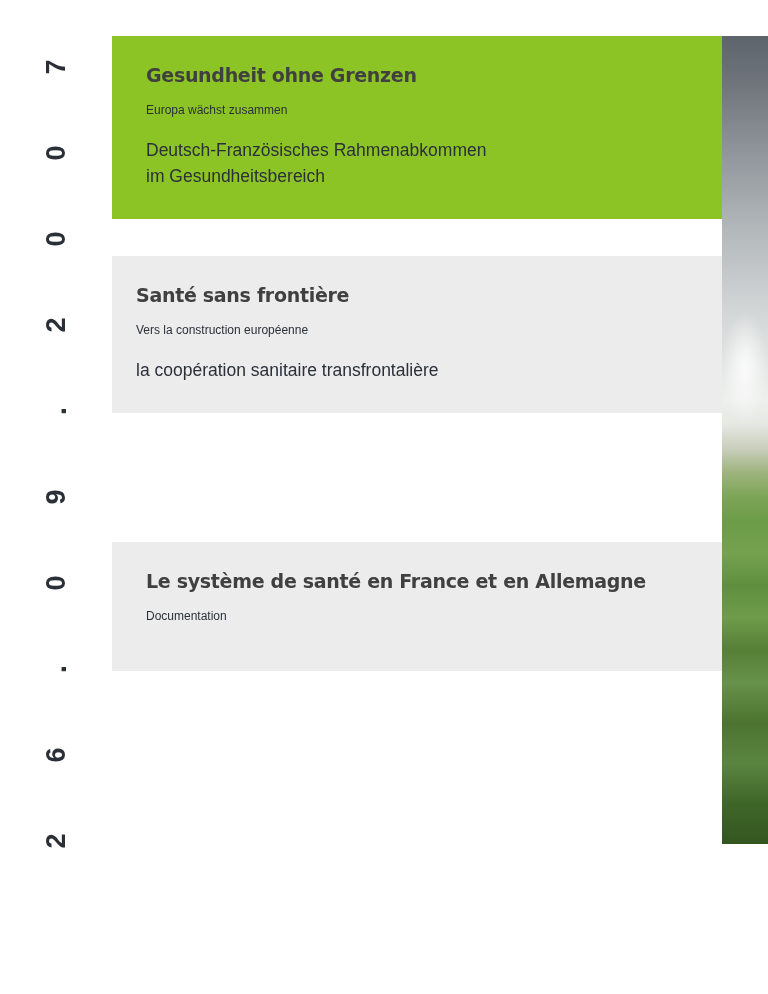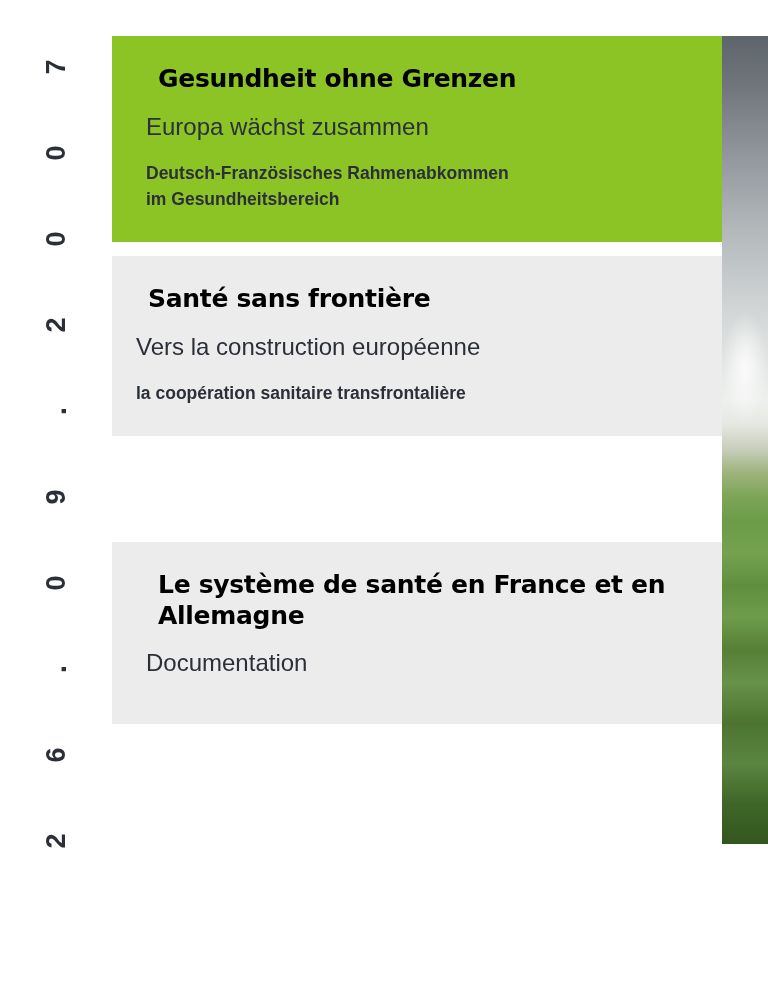--- a/index.html
+++ b/index.html
@@ -98,43 +98,42 @@
     top: 256px;
     background: #ececec;
     padding-left: 24px;
   }
   .block-grey-2 {
     top: 542px;
     background: #ececec;
   }
 
   .block h1 {
-    margin: 0 0 16px 12px;
+    margin: 0 0 16px 0;
     font-family: "DejaVu Sans", sans-serif;
-    font-size: 25px;
+    font-size: 19px;
     font-weight: bold;
-    color: #000000;
+    color: #404040;
     letter-spacing: -0.3px;
     line-height: 1.22;
   }
   .block .subtitle {
     margin: 0 0 18px 0;
-    font-size: 24px;
+    font-size: 12px;
     color: #2b2f38;
     line-height: 1.3;
   }
   .block .detail {
     margin: 0;
     font-size: 17.5px;
     color: #2b2f38;
     line-height: 1.5;
   }
   .block .detail .line {
     display: block;
-    font-weight: bold;
   }
 </style>
 </head>
 <body>
 
 <div class="date-strip">
   <span class="date-char">7</span>
   <span class="date-char">0</span>
   <span class="date-char">0</span>
   <span class="date-char">2</span>

